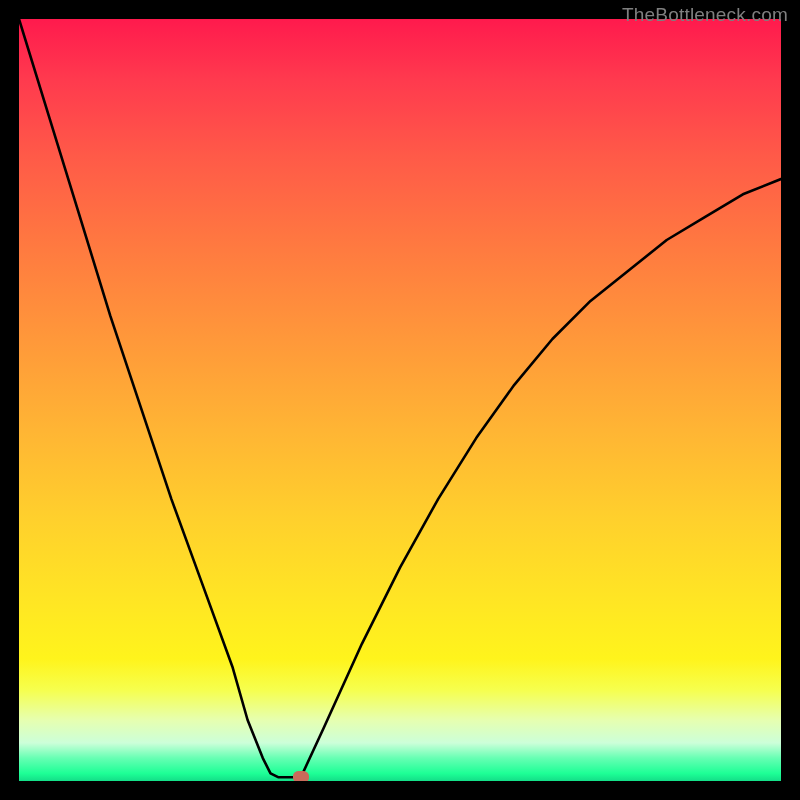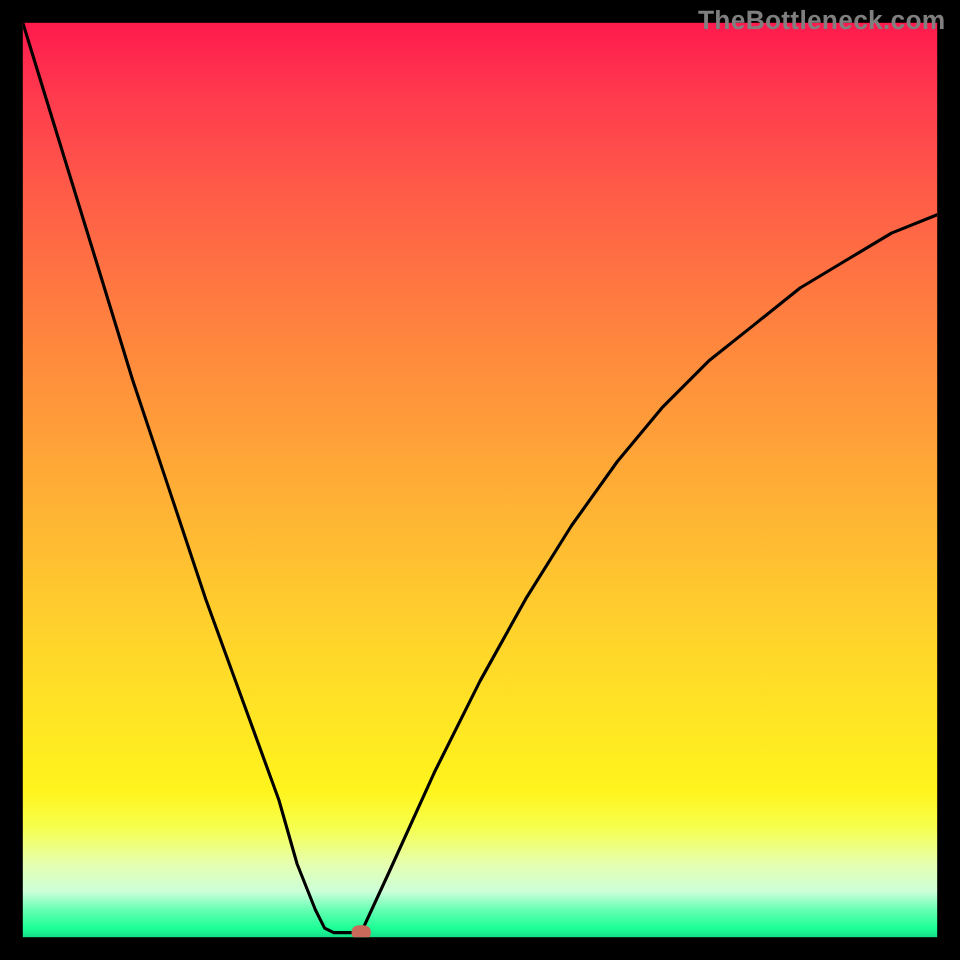--- a/index.html
+++ b/index.html
@@ -15,22 +15,22 @@
     position: relative;
     width: 800px;
     height: 800px;
     background: #000;
   }
   .watermark {
     position: absolute;
     top: 4px;
     right: 12px;
     color: #7f7f7f;
-    font-size: 22px;
-    font-weight: 700;
+    font-size: 19px;
+    font-weight: 400;
     letter-spacing: 0.2px;
     z-index: 10;
   }
   .plot-area {
     position: absolute;
     left: 19px;
     top: 19px;
     width: 762px;
     height: 762px;
     

